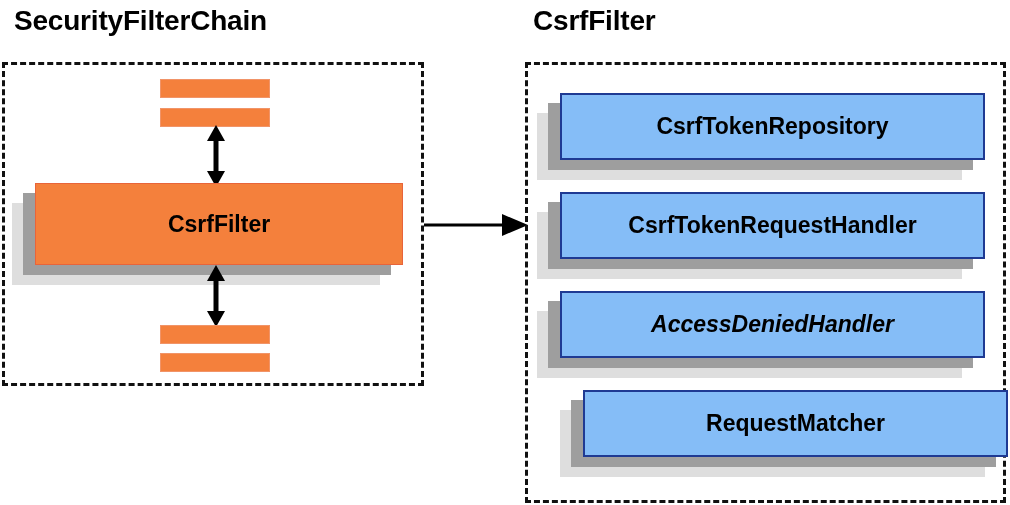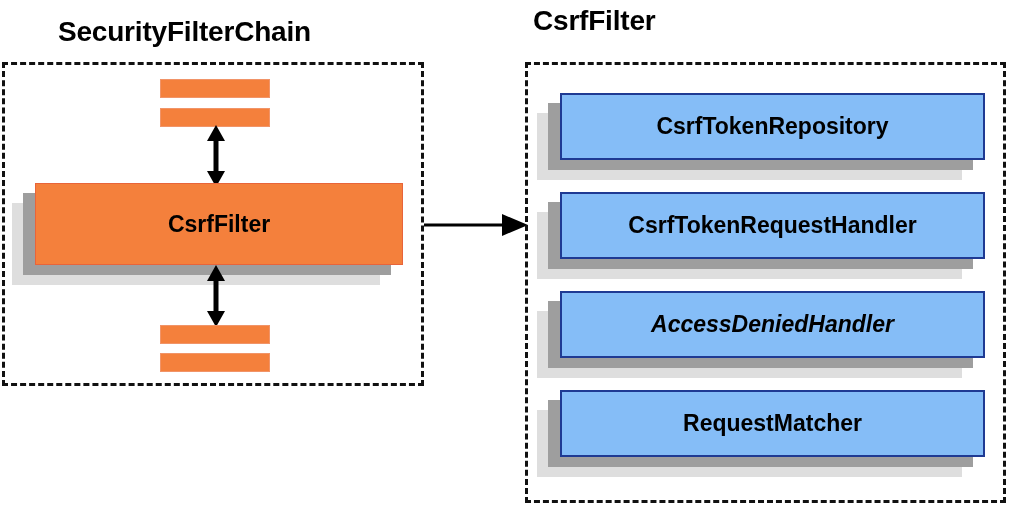--- a/index.html
+++ b/index.html
@@ -22,21 +22,21 @@
   .panel-title {
     position: absolute;
     font-family: "Liberation Sans", sans-serif;
     font-weight: bold;
     font-size: 28px;
     line-height: 32px;
     color: #000000;
     white-space: nowrap;
     letter-spacing: -0.2px;
   }
-  #title-left  { left: 14px;  top: 16px; margin-left: 44px; }
+  #title-left  { left: 14px;  top: 5px; }
   #title-right { left: 533px; top: 5px; }
 
   
   .dashed-panel {
     position: absolute;
     border: 3px dashed #111111;
     box-sizing: border-box;
     background: transparent;
   }
   #panel-left  { left: 2px;   top: 62px; width: 422px; height: 324px; }
@@ -162,21 +162,21 @@
   </div>
 
   <div class="stack blue" style="left:537px; top:291px; width:448px; height:87px;font-style:italic;">
     <div class="layer back" style="width:425px; height:67px;"></div>
     <div class="layer mid" style="width:425px; height:67px;"></div>
     <div class="layer front" style="width:425px; height:67px;">
       <span class="box-label">AccessDeniedHandler</span>
     </div>
   </div>
 
-  <div class="stack blue" style="left:537px; top:390px; width:448px; height:95px;">
+  <div class="stack blue" style="left:560px; top:390px; width:448px; height:95px;">
     <div class="layer back" style="width:425px; height:67px;"></div>
     <div class="layer mid" style="width:425px; height:67px;"></div>
     <div class="layer front" style="width:425px; height:67px;">
       <span class="box-label">RequestMatcher</span>
     </div>
   </div>
 
 </div>
 
 </body></html>

